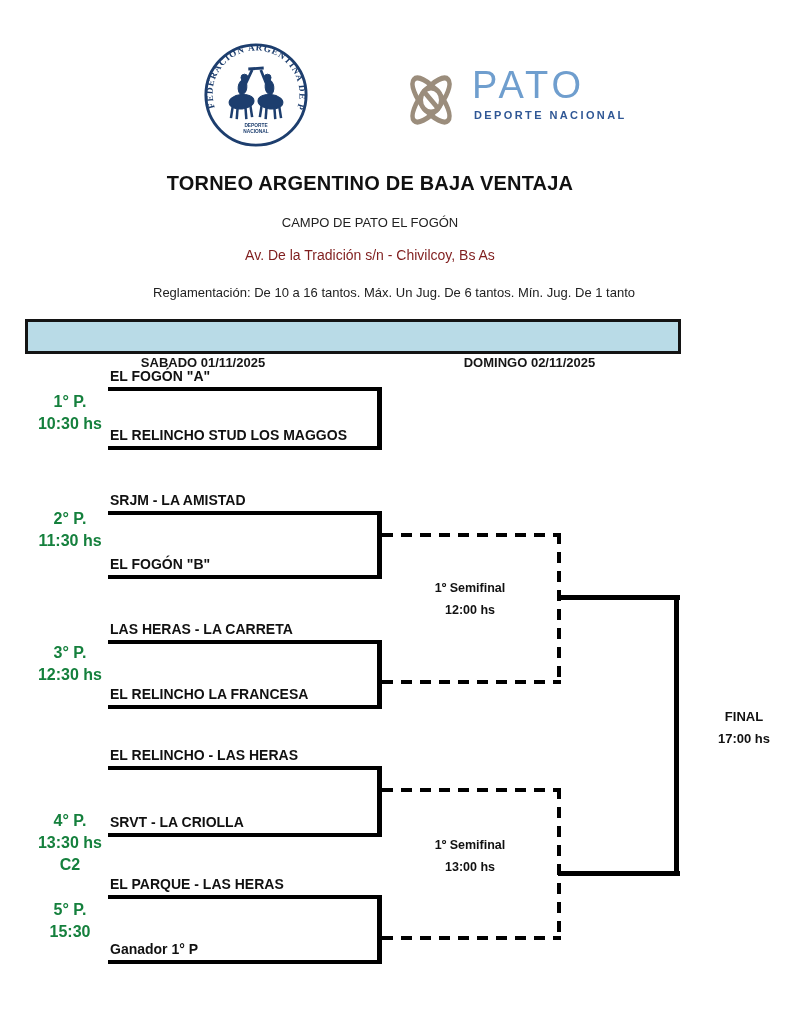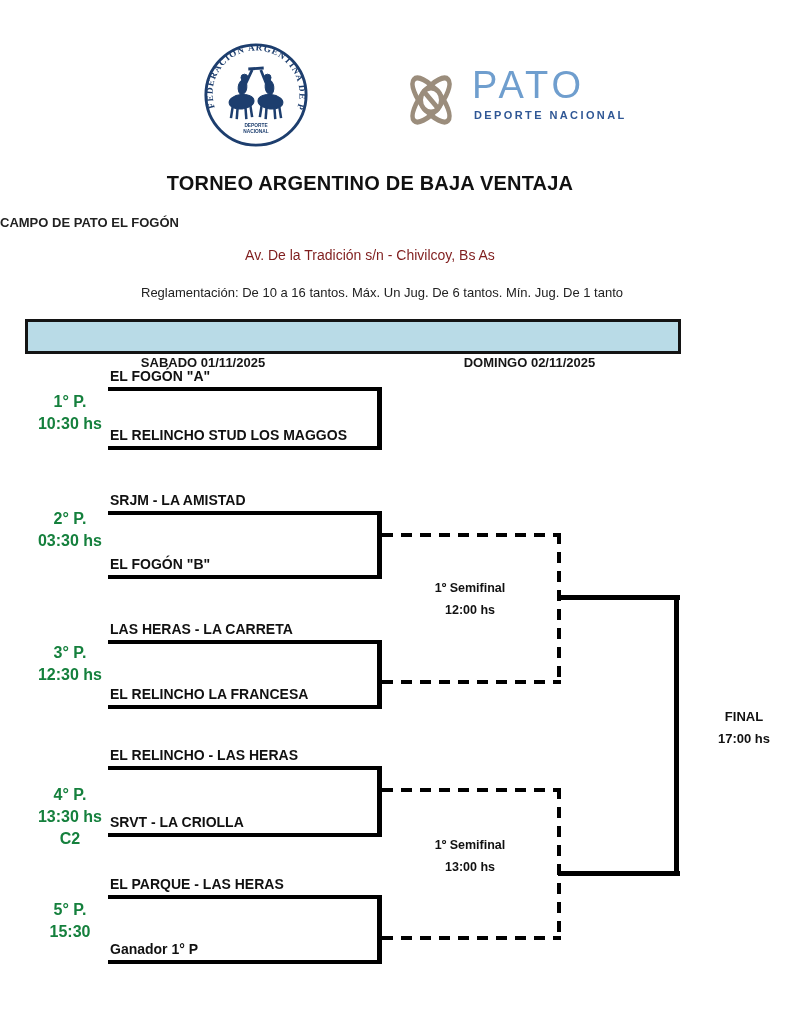--- a/index.html
+++ b/index.html
@@ -13,23 +13,23 @@
   }
   html,body{margin:0;padding:0;}
   body{
     width:802px;height:1024px;background:#ffffff;
     font-family:"Liberation Sans",sans-serif;color:var(--ink);
     position:relative;overflow:hidden;
   }
   .abs{position:absolute;}
   
   .doc-title{left:0;top:172px;width:740px;text-align:center;font-size:20px;font-weight:bold;letter-spacing:.2px;color:#111;}
-  .doc-venue{left:0;top:215px;width:740px;text-align:left;font-size:13px;font-weight:700;color:#222;}
+  .doc-venue{left:0;top:215px;width:740px;text-align:center;font-size:13px;font-weight:400;color:#222;}
   .doc-address{left:0;top:247px;width:740px;text-align:center;font-size:14px;color:#7f1d1d;}
-  .doc-rules{left:4px;top:285px;width:740px;text-align:center;font-size:13px;color:#222;padding-left:8px;}
+  .doc-rules{left:16px;top:285px;width:740px;text-align:center;font-size:13px;color:#222;padding-left:8px;}
   
   .sched{left:25px;top:319px;width:650px;height:29px;border:3px solid #141414;display:flex;box-sizing:content-box;background:var(--bar-bg);}
   .sched .cell{display:flex;align-items:center;justify-content:center;font-weight:bold;font-size:13px;color:#161616;background:var(--bar-bg);margin-top:40px;}
   .sched .c1{width:350px;border-right:3px solid #141414;}
   .sched .c2{flex:1;}
   
   .hline{position:absolute;height:4px;background:var(--line);}
   .vline{position:absolute;width:5px;background:var(--line);}
   .hdash{position:absolute;height:4px;background:repeating-linear-gradient(90deg,var(--line) 0 11px,transparent 11px 19px);}
   .vdash{position:absolute;width:4px;background:repeating-linear-gradient(180deg,var(--line) 0 11px,transparent 11px 19px);}
@@ -105,21 +105,21 @@
       <div>10:30 hs</div>
     </div>
     <div class="team" style="top:368px">EL FOGÓN "A"</div>
     <div class="hline" style="left:108px;top:387px;width:274px"></div>
     <div class="team" style="top:427px">EL RELINCHO STUD LOS MAGGOS</div>
     <div class="hline" style="left:108px;top:446px;width:274px"></div>
     <div class="vline" style="left:377px;top:387px;height:63px"></div>
 
     <div class="mlabel" style="top:508px">
       <div>2° P.</div>
-      <div>03:30 hs</div>
+      <div>11:30 hs</div>
     </div>
     <div class="team" style="top:492px">SRJM - LA AMISTAD</div>
     <div class="hline" style="left:108px;top:511px;width:274px"></div>
     <div class="team" style="top:556px">EL FOGÓN "B"</div>
     <div class="hline" style="left:108px;top:575px;width:274px"></div>
     <div class="vline" style="left:377px;top:511px;height:68px"></div>
     <div class="hdash" style="left:382px;top:533px;width:179px"></div>
 
     <div class="mlabel" style="top:642px">
       <div>3° P.</div>
@@ -131,21 +131,21 @@
     <div class="hline" style="left:108px;top:705px;width:274px"></div>
     <div class="vline" style="left:377px;top:640px;height:69px"></div>
     <div class="hdash" style="left:382px;top:680px;width:179px"></div>
 
     <div class="vdash" style="left:557px;top:533px;height:151px"></div>
     <div class="sflabel" style="top:577px">
       <div>1º Semifinal</div>
       <div>12:00 hs</div>
     </div>
 
-    <div class="mlabel" style="top:784px">
+    <div class="mlabel" style="top:810px">
       <div>4° P.</div>
       <div>13:30 hs</div>
       <div>C2</div>
     </div>
     <div class="team" style="top:747px">EL RELINCHO - LAS HERAS</div>
     <div class="hline" style="left:108px;top:766px;width:274px"></div>
     <div class="team" style="top:814px">SRVT - LA CRIOLLA</div>
     <div class="hline" style="left:108px;top:833px;width:274px"></div>
     <div class="vline" style="left:377px;top:766px;height:71px"></div>
     <div class="hdash" style="left:382px;top:788px;width:179px"></div>

